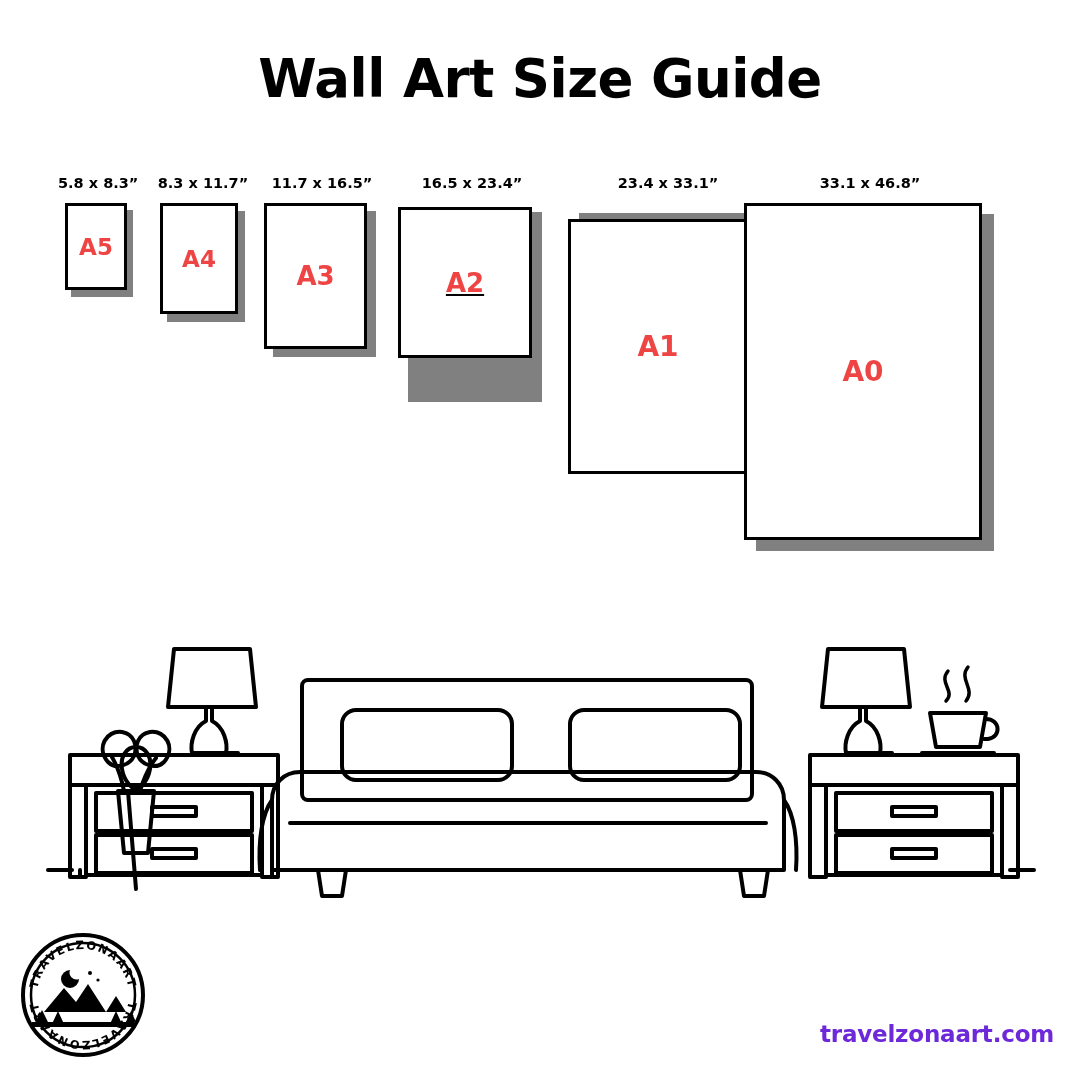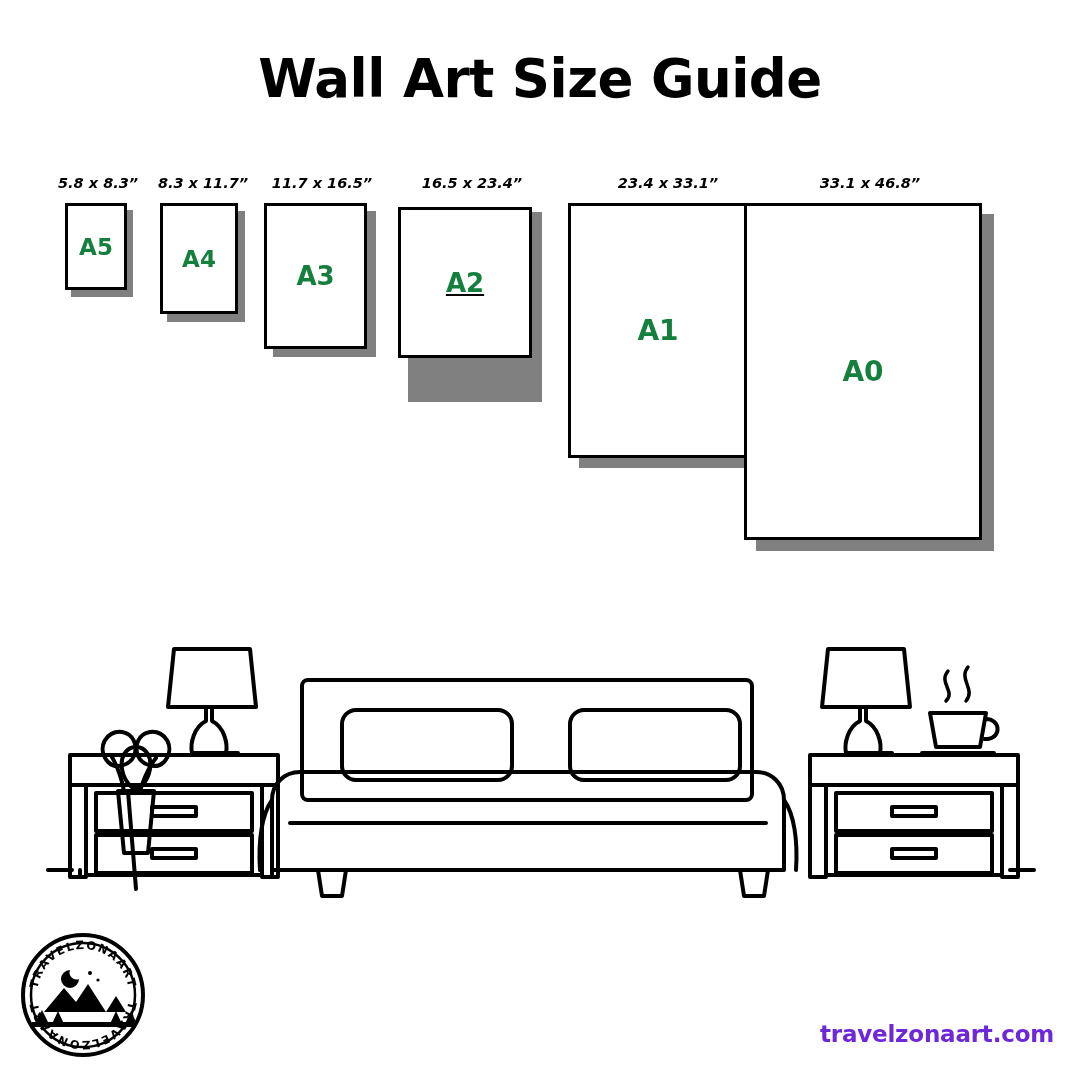--- a/index.html
+++ b/index.html
@@ -49,39 +49,38 @@
   }
   .frame-caption {
     position: absolute;
     width: 100%;
     text-align: center;
     font-size: 14.5px;
     font-weight: 700;
     color: #000000;
     white-space: nowrap;
     left: 0;
-    font-style: italic;
   }
   .frame-shadow {
     position: absolute;
     background: #808080;
   }
   .frame-box {
     position: absolute;
     background: #ffffff;
     border: 3px solid #000000;
     box-sizing: border-box;
     display: flex;
     align-items: center;
     justify-content: center;
   }
   .frame-label {
     font-size: 26px;
     font-weight: 700;
-    color: #15803d;
+    color: #ef4444;
   }
   .frame-label.sm { font-size: 23px; }
   .frame-label.lg { font-size: 28px; }
 
   
   .bedroom {
     position: absolute;
     left: 0;
     top: 565px;
     width: 1080px;
@@ -143,21 +142,21 @@
       <div class="frame-caption" style="top:0px;">16.5 x 23.4”</div>
       <div class="frame-shadow" style="left:16px; top:37px; width:134px; height:190px;"></div>
       <div class="frame-box" style="left:6px; top:32px; width:134px; height:151px;text-decoration:underline;">
         <span class="frame-label">A2</span>
       </div>
     </div>
 
     <div class="frame-group" style="left:562px; top:175px; width:212px; height:325px;">
       <div class="frame-caption" style="top:0px;">23.4 x 33.1”</div>
       <div class="frame-shadow" style="left:17px; top:38px; width:180px; height:255px;"></div>
-      <div class="frame-box" style="left:6px; top:28px; width:180px; height:255px;">
+      <div class="frame-box" style="left:6px; top:44px; width:180px; height:255px;">
         <span class="frame-label lg">A1</span>
       </div>
     </div>
 
     <div class="frame-group" style="left:738px; top:175px; width:264px; height:420px;">
       <div class="frame-caption" style="top:0px;">33.1 x 46.8”</div>
       <div class="frame-shadow" style="left:18px; top:39px; width:238px; height:337px;"></div>
       <div class="frame-box" style="left:6px; top:28px; width:238px; height:337px;">
         <span class="frame-label lg">A0</span>
       </div>

